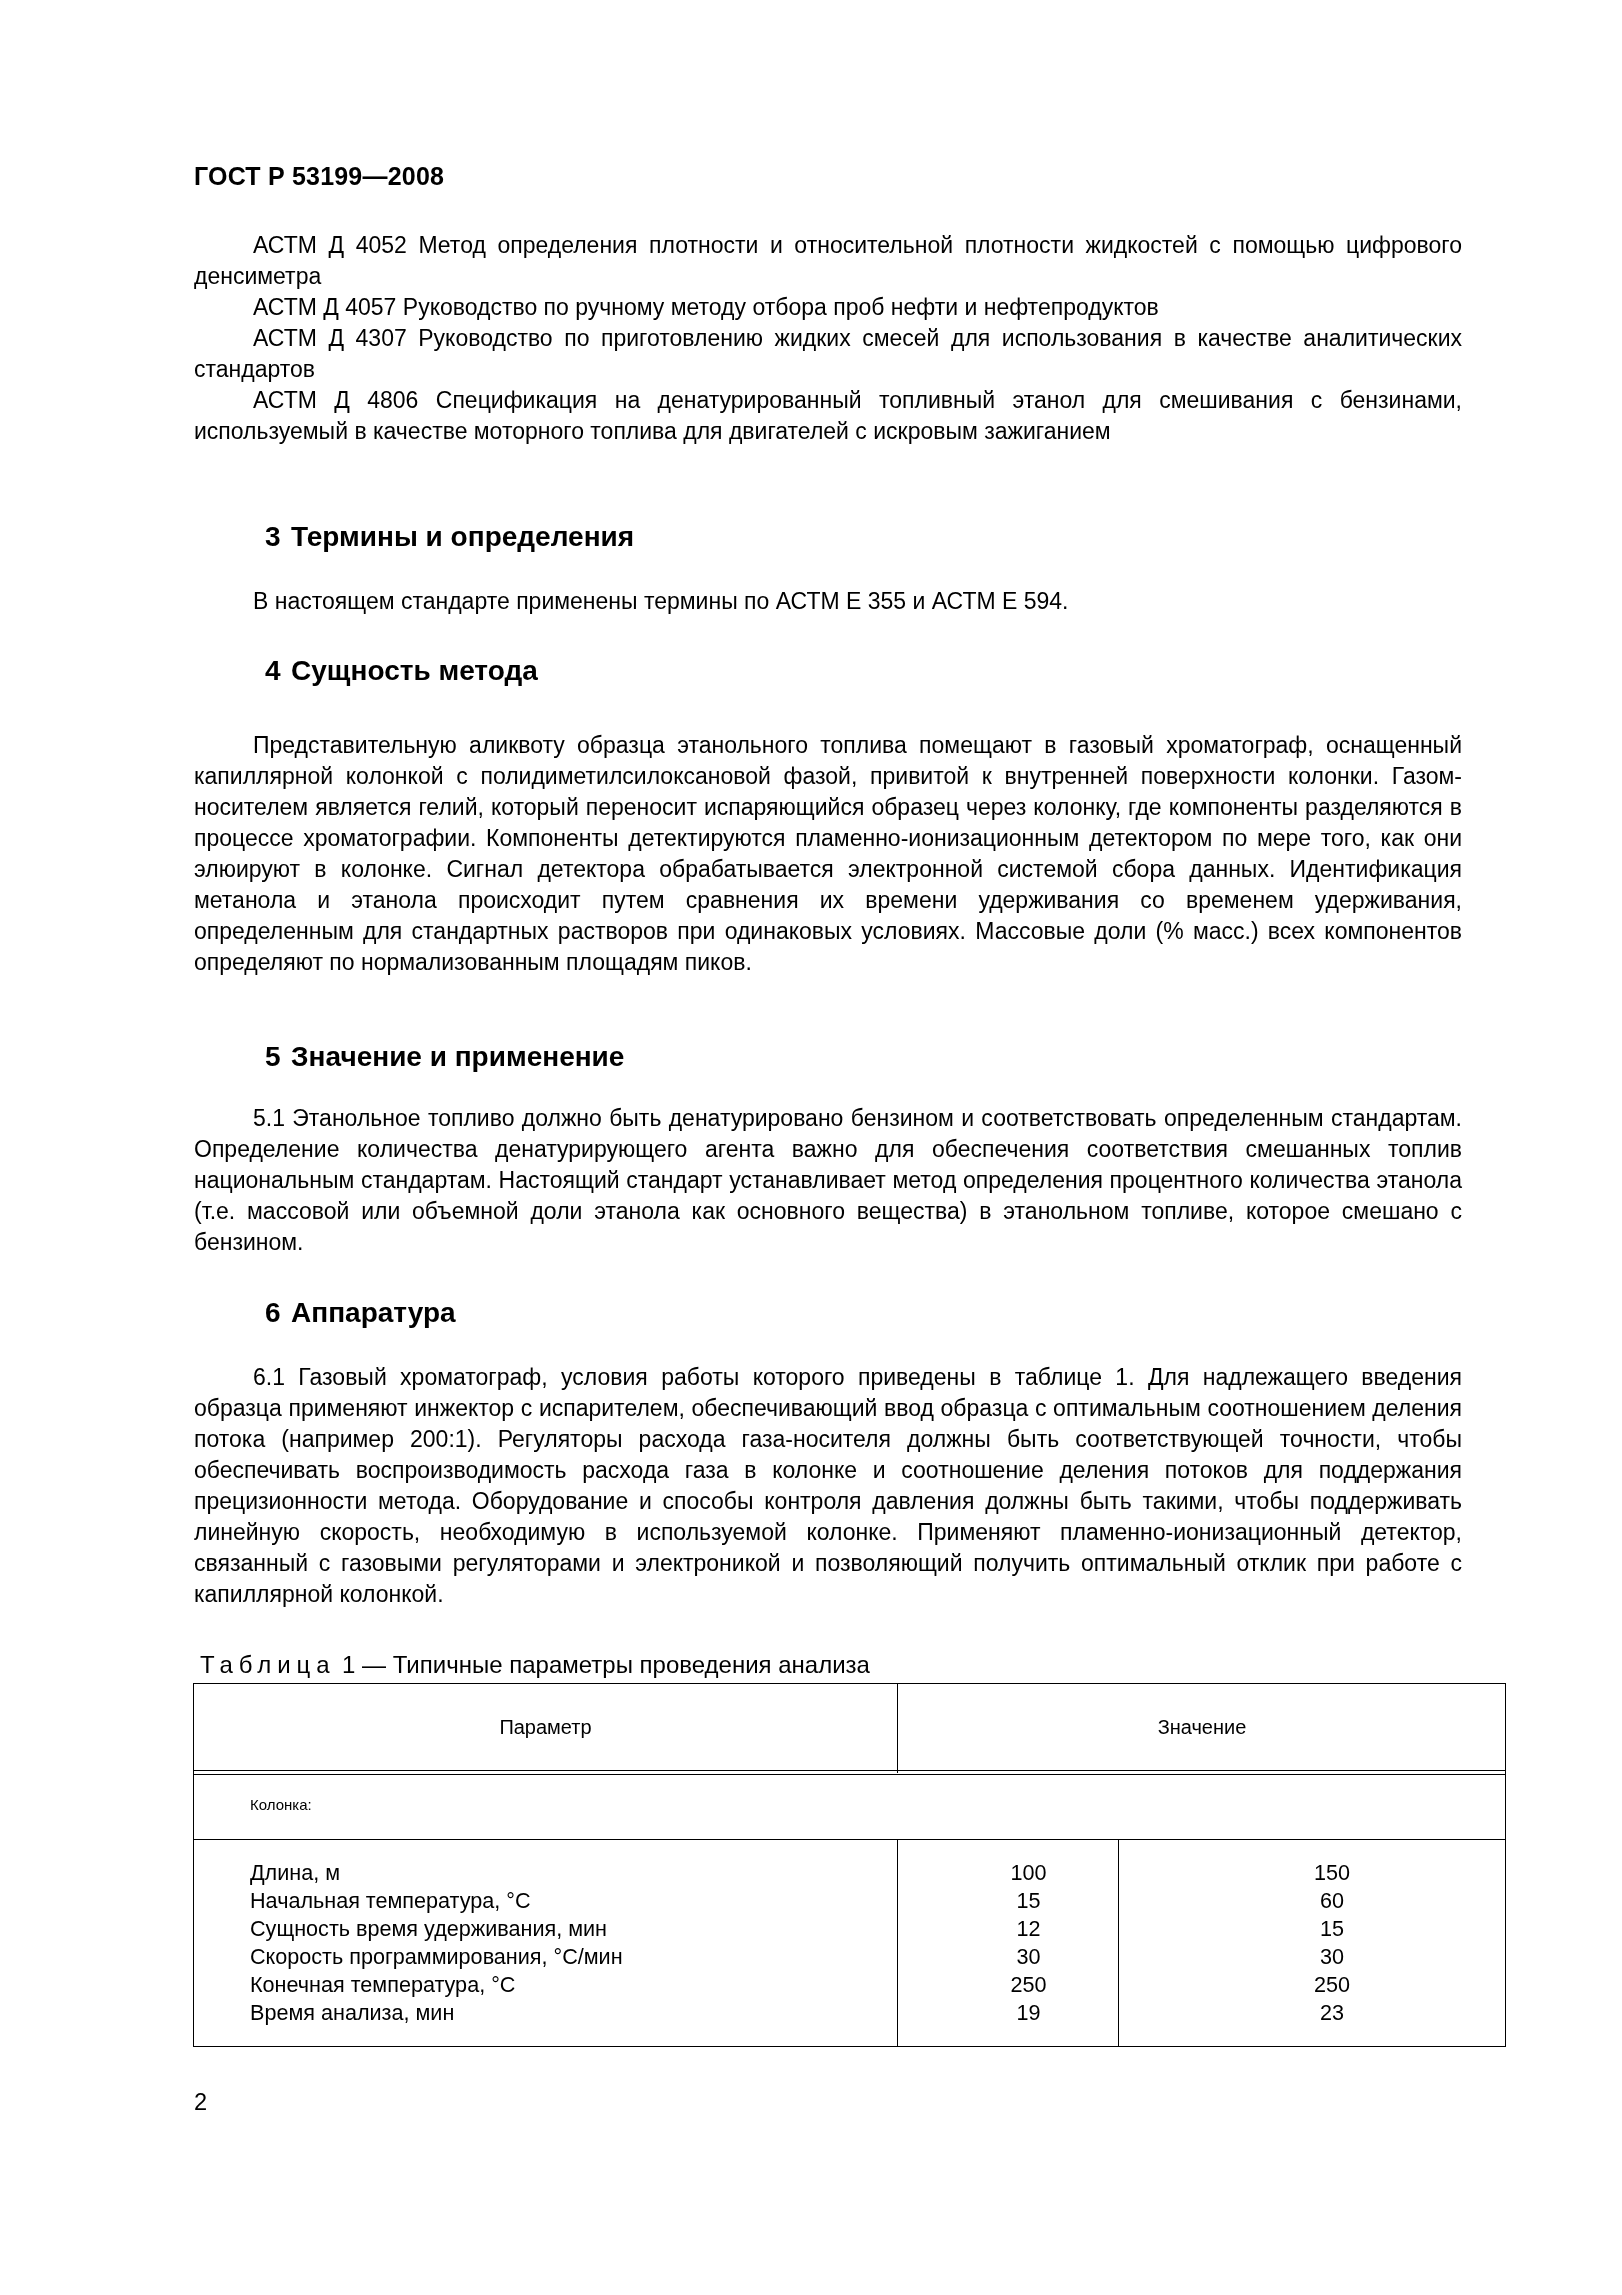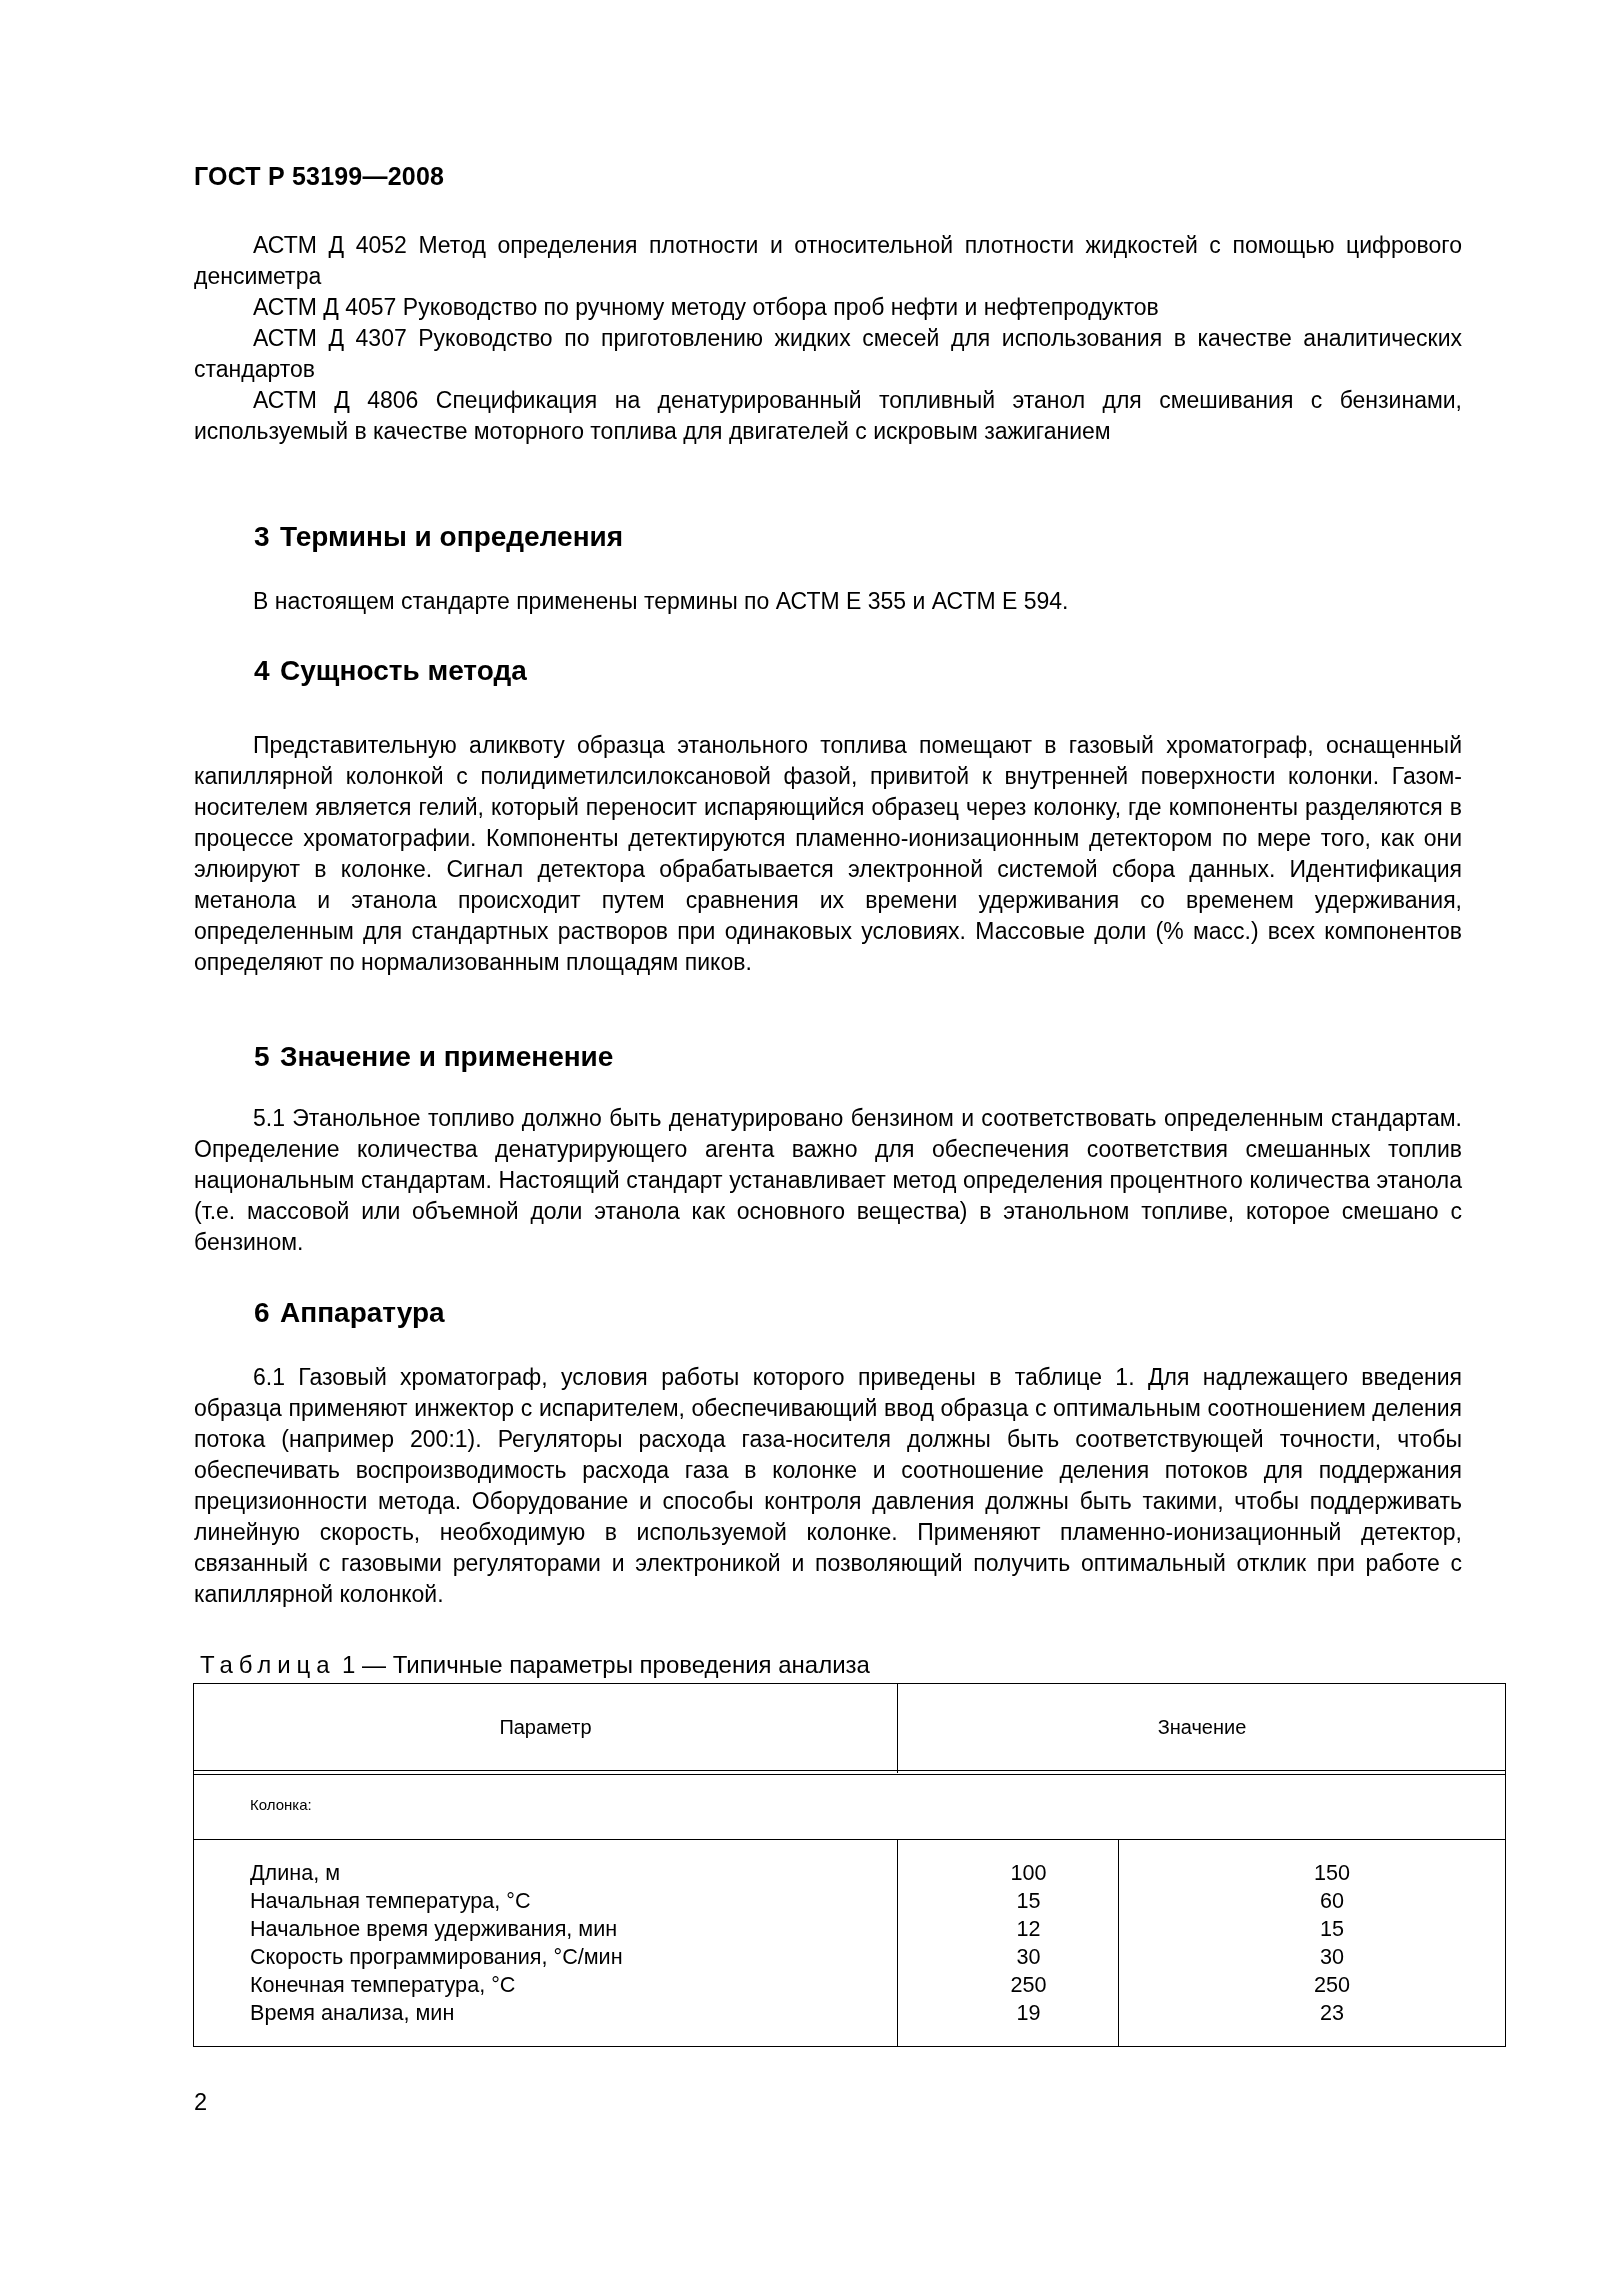--- a/index.html
+++ b/index.html
@@ -12,21 +12,21 @@
     font-size: 25px; font-weight: bold; line-height: 29px; letter-spacing: 0.2px;
   }
   .block {
     position: absolute; left: 194px; width: 1268px;
     font-size: 23px; line-height: 31px;
   }
   .block p { margin: 0; text-align: justify; text-indent: 59px; }
   .block p.noindent { text-indent: 0; }
   .block p.ref { text-align: justify; }
   .sec-heading {
-    position: absolute; left: 254px;
+    position: absolute; left: 265px;
     font-size: 28px; font-weight: bold; line-height: 33px;
   }
   .sec-heading .num { display: inline-block; margin-right: 10.5px; }
   .caption {
     position: absolute; left: 200px; top: 1652px;
     font-size: 24px; line-height: 26px;
   }
   .caption .spaced { letter-spacing: 5.9px; }
   .tbl {
     position: absolute; left: 193px; top: 1683px; width: 1313px; height: 364px;
@@ -127,21 +127,21 @@
   <div class="group-row">
     <div class="group-label">Колонка:</div>
   </div>
 
   <div class="body-div1"></div>
   <div class="body-div2"></div>
 
   <div class="param-list">
     <div>Длина, м</div>
     <div>Начальная температура, °С</div>
-    <div>Начальное время удерживания, мин</div>
+    <div>Сущность время удерживания, мин</div>
     <div>Скорость программирования, °С/мин</div>
     <div>Конечная температура, °С</div>
     <div>Время анализа, мин</div>
   </div>
   <div class="val-col c1">
     <div>100</div>
     <div>15</div>
     <div>12</div>
     <div>30</div>
     <div>250</div>

